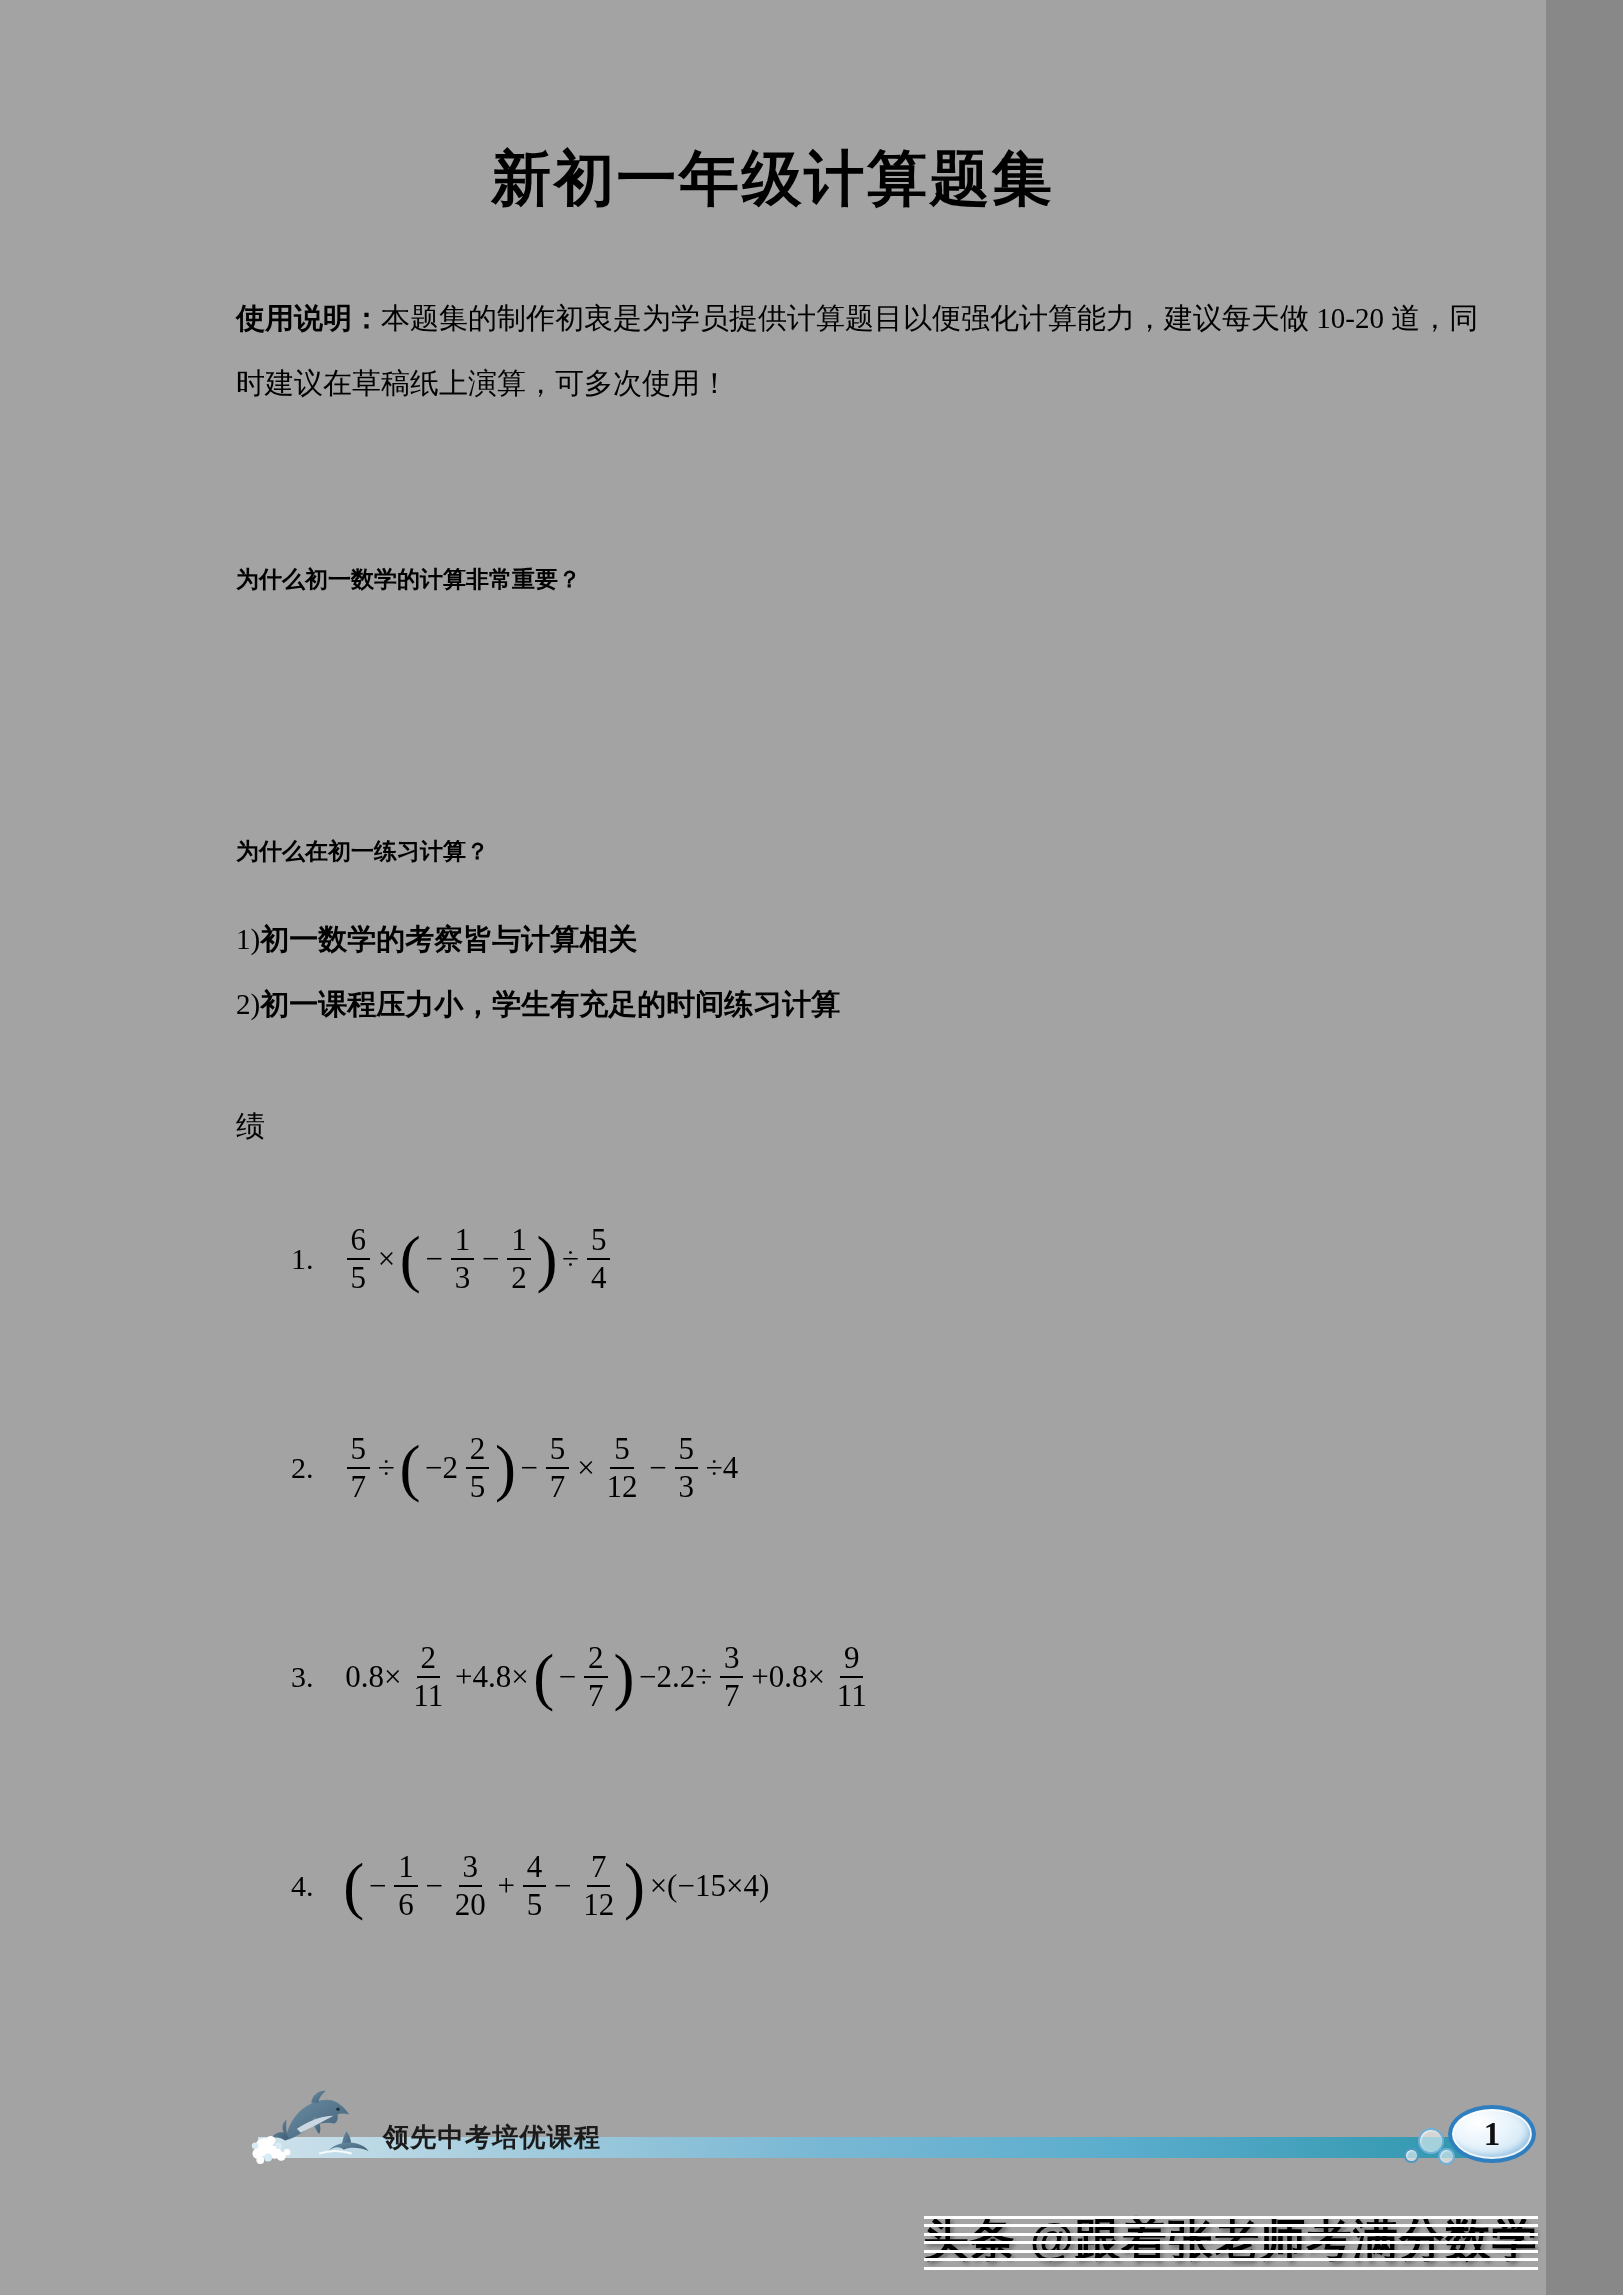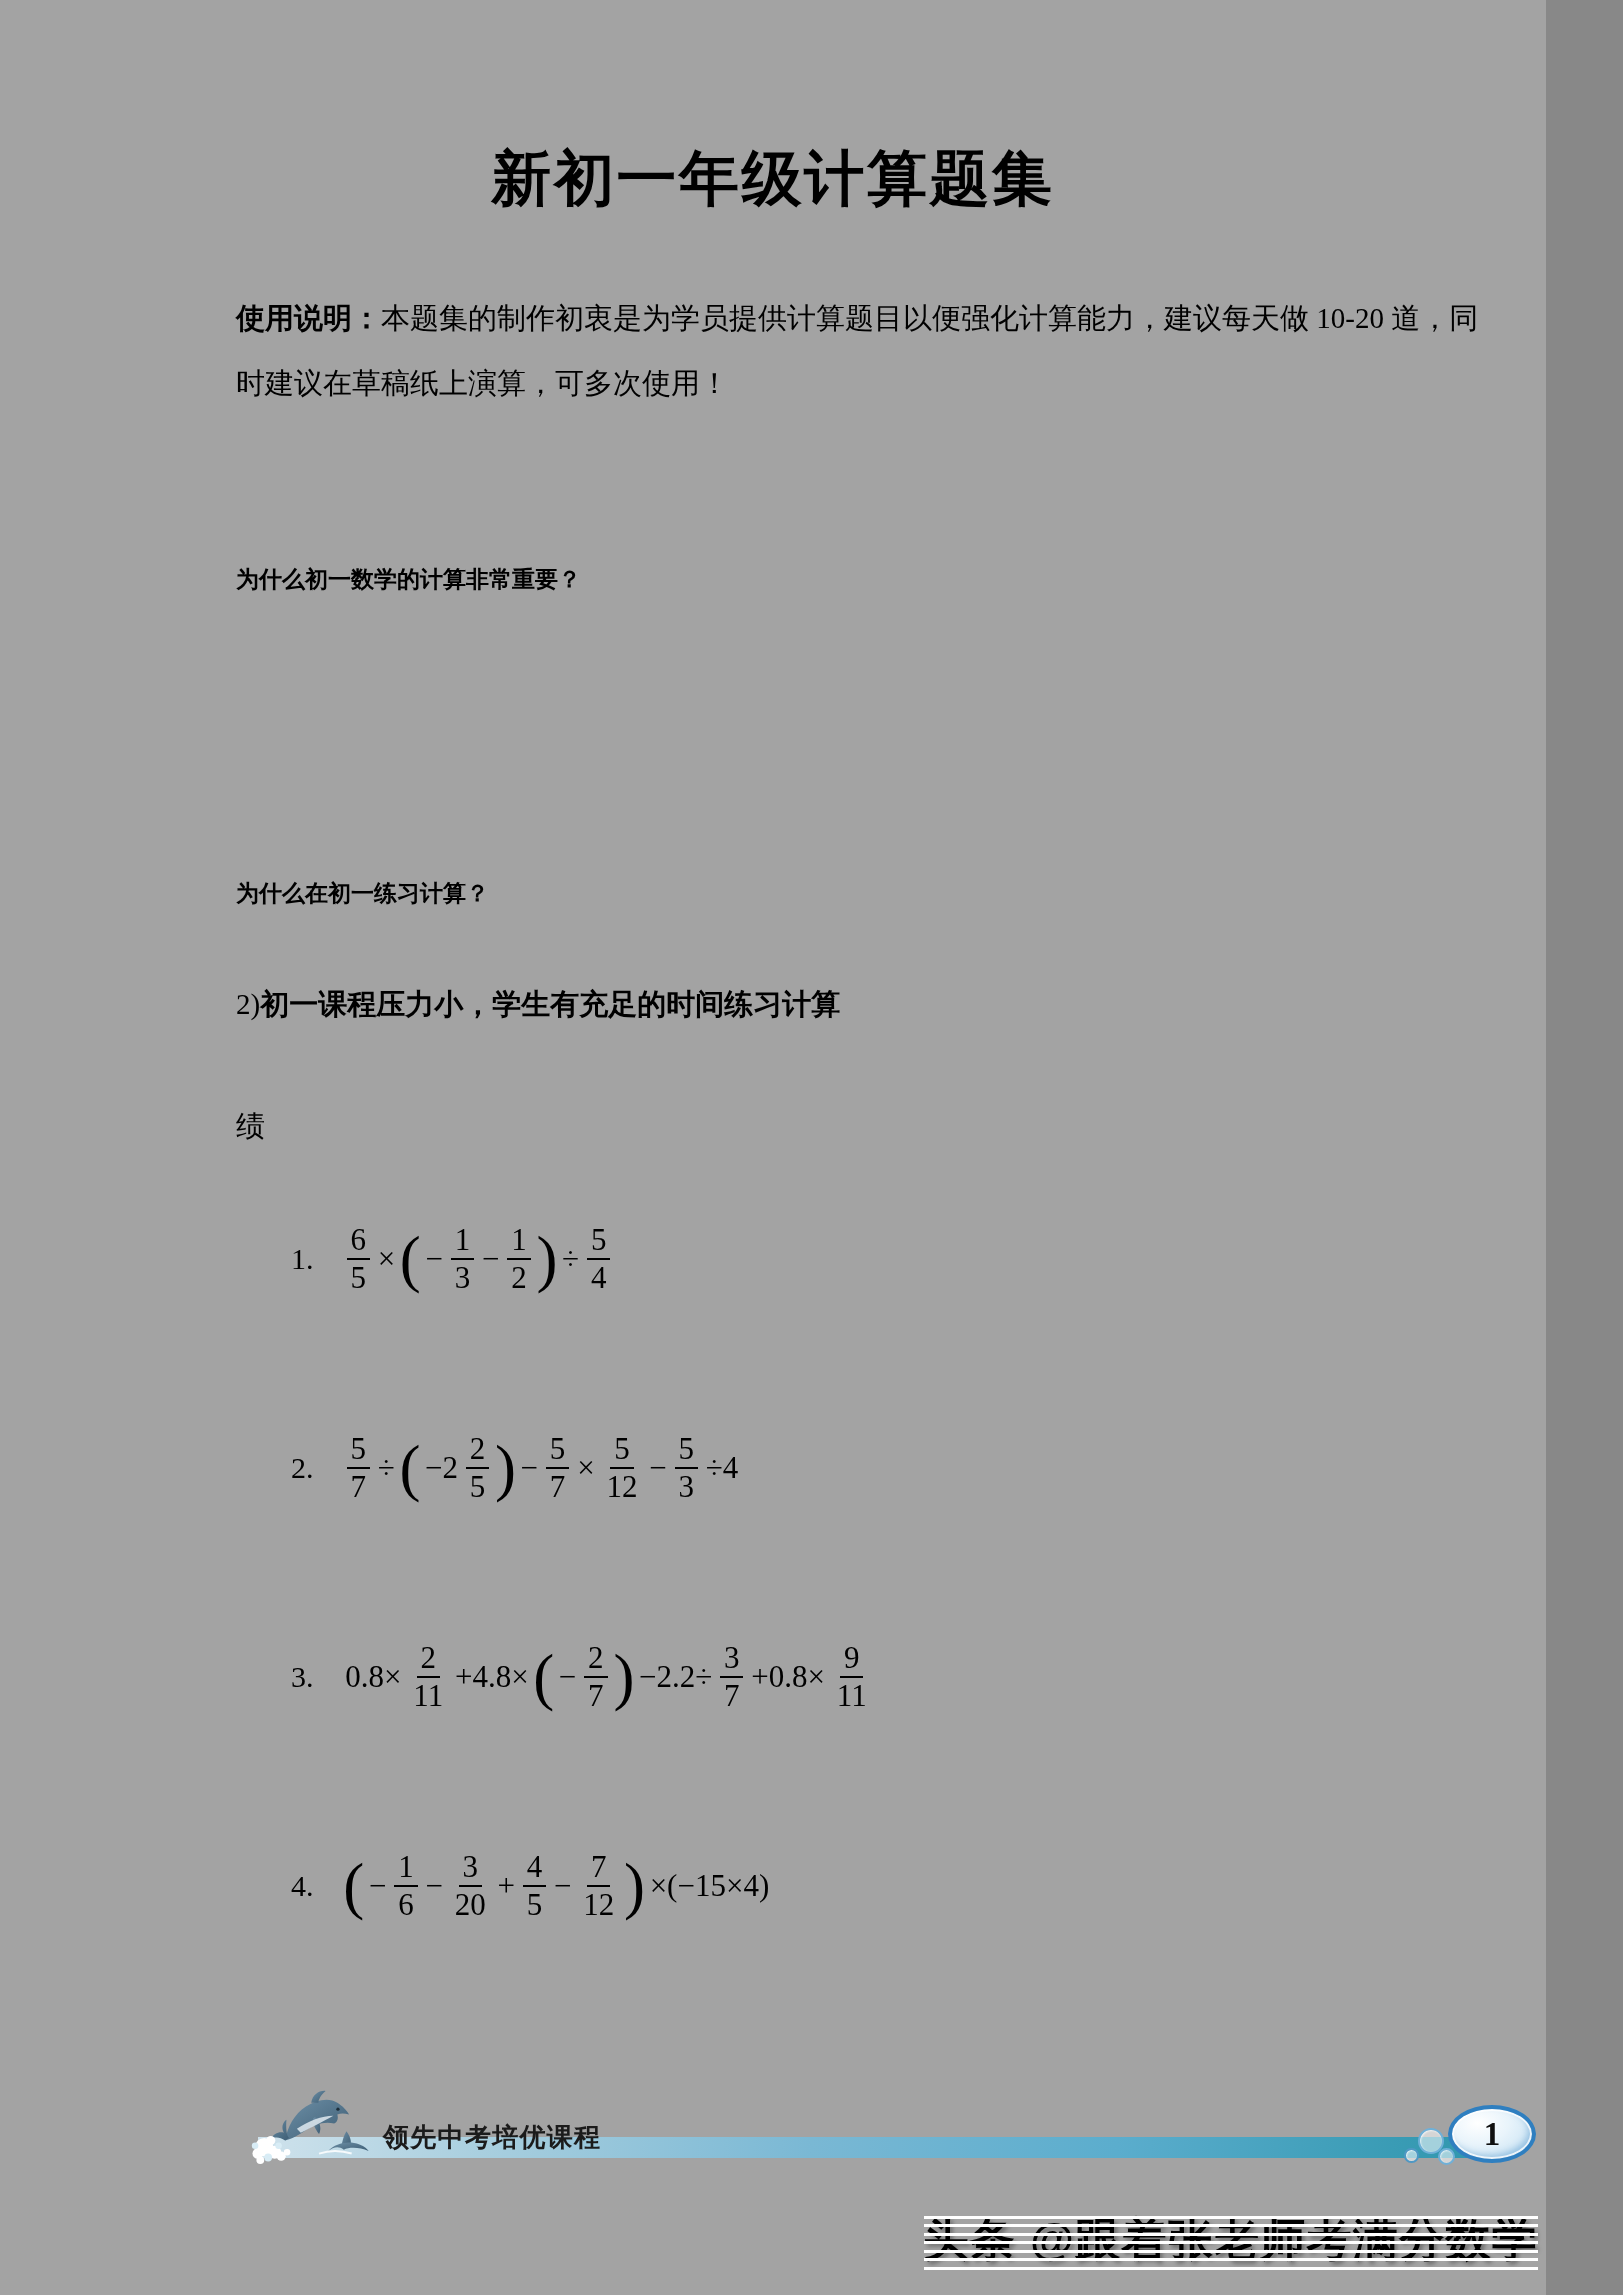--- a/index.html
+++ b/index.html
@@ -124,21 +124,24 @@
 
   <div class="line" style="top:300px;">
     <span class="bold-sans">使用说明：</span><span>本题集的制作初衷是为学员提供计算题目以便强化计算能力，建议每天做 10-20 道，同</span>
   </div>
   <div class="line" style="top:365px;">
     <span>时建议在草稿纸上演算，可多次使用！</span>
   </div>
 
   <div class="sec-heading" style="top:564px;">为什么初一数学的计算非常重要？</div>
 
-  <div class="sec-heading" style="top:878px;text-align:right;">为什么在初一练习计算？</div>
+  <div class="sec-heading" style="top:836px;text-align:right;">为什么在初一练习计算？</div>
+  <div class="line" style="top:921px;">
+    <span class="prefix">1)</span><span class="bold-sans">初一数学的考察皆与计算相关</span><span></span>
+  </div>
   <div class="line" style="top:986px;">
     <span class="prefix">2)</span><span class="bold-sans">初一课程压力小，学生有充足的时间练习计算</span><span></span>
   </div>
   <div class="line" style="top:1108px;">
     <span>绩</span>
   </div>
 
   <div class="problems">
       <div class="prob-row">
         <span class="prob-num">1.</span>

